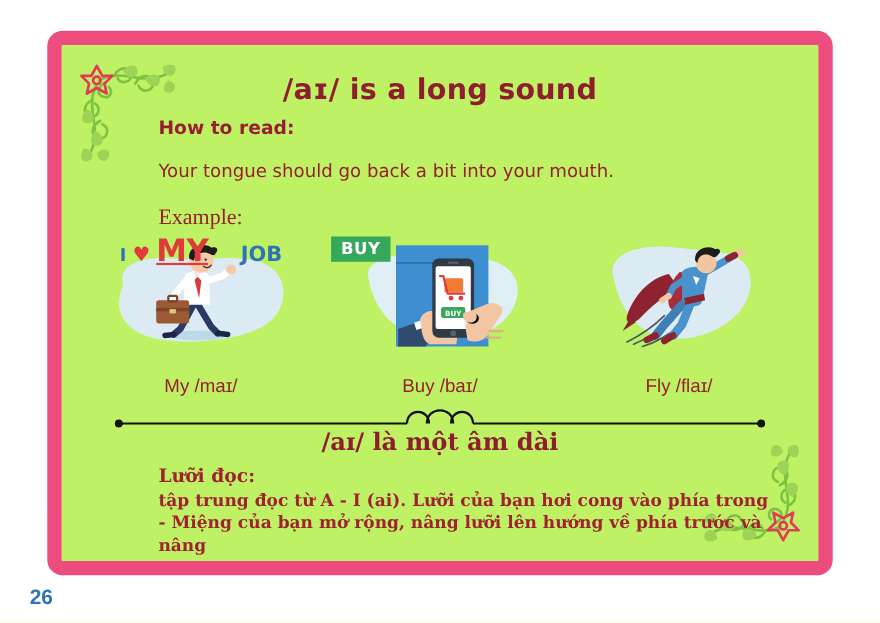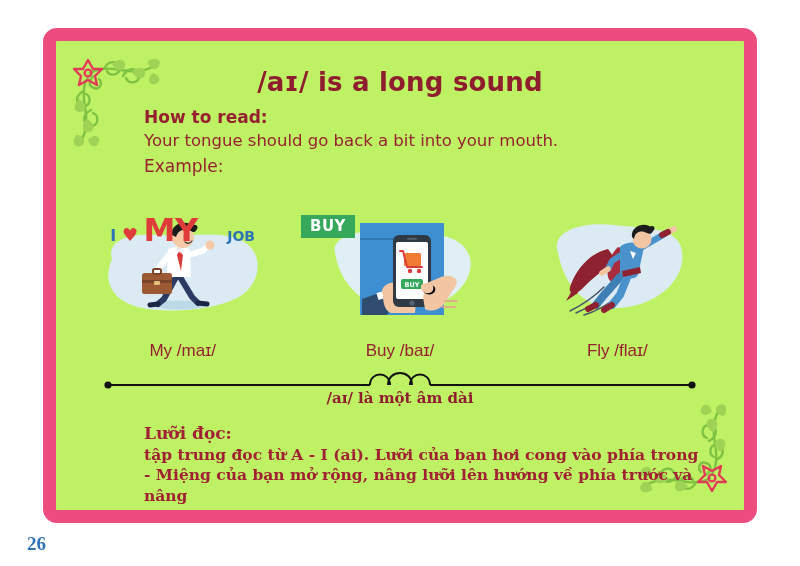--- a/index.html
+++ b/index.html
@@ -64,29 +64,30 @@
     position: absolute;
     left: 88px;
     top: 66px;
     width: 560px;
     color: #96202F;
     font-family: "DejaVu Sans", sans-serif;
   }
   .en-heading {
     font-size: 17px;
     font-weight: bold;
-    margin-bottom: 3px;
+    margin-bottom: 18px;
   }
   .en-line {
     font-size: 16.5px;
     line-height: 1.28;
   }
   .en-example {
-    font-size: 17px;
-    margin-top: 5px;
+    font-size: 20px;
+    margin-top: 21px;
+    font-family: Liberation Serif, serif;
   }
 
   
   .examples-row {
     position: absolute;
     left: 18px;
     right: 18px;
     top: 170px;
     height: 150px;
     display: flex;
@@ -118,22 +119,22 @@
     left: 50%;
     transform: translateX(-50%);
     top: -2px;
     white-space: nowrap;
     font-family: "DejaVu Sans", sans-serif;
     font-weight: bold;
     z-index: 3;
   }
   .ilj-i   { color: #2E74B5; font-size: 16px; }
   .ilj-heart { color: #E03B3B; font-size: 18px; }
-  .ilj-my  { color: #E03B3B; font-size: 32px; letter-spacing: -0.5px; }
-  .ilj-job { color: #2E74B5; font-size: 14px; margin-left: 24px; }
+  .ilj-my  { color: #E03B3B; font-size: 28px; letter-spacing: -0.5px; text-decoration: underline; }
+  .ilj-job { color: #2E74B5; font-size: 19px; margin-left: 24px; }
 
   
   .buy-tag {
     position: absolute;
     left: -4px;
     top: 2px;
     background: #36A85B;
     color: #ffffff;
     font-family: "DejaVu Sans", sans-serif;
     font-weight: bold;
@@ -154,21 +155,21 @@
 
   
   .vi-title {
     position: absolute;
     left: 0; right: 0;
     top: 348px;
     text-align: center;
     color: #8E1D2E;
     font-family: "DejaVu Serif", serif;
     font-weight: bold;
-    font-size: 15px;
+    font-size: 22px;
   }
 
   
   .vi-block {
     position: absolute;
     left: 88px;
     top: 382px;
     width: 560px;
     color: #A02232;
     font-family: "DejaVu Serif", serif;
@@ -182,21 +183,21 @@
     font-size: 15.5px;
     line-height: 1.32;
   }
 
   
   .page-number {
     position: absolute;
     left: 27px;
     top: 533px;
     color: #2E74B5;
-    font-family: Liberation Serif, serif;
+    font-family: Liberation Sans, sans-serif;
     font-weight: bold;
     font-size: 19px;
   }
 </style>
 </head>
 <body>
 
 <div class="page-card">
   <div class="card-inner">
 

